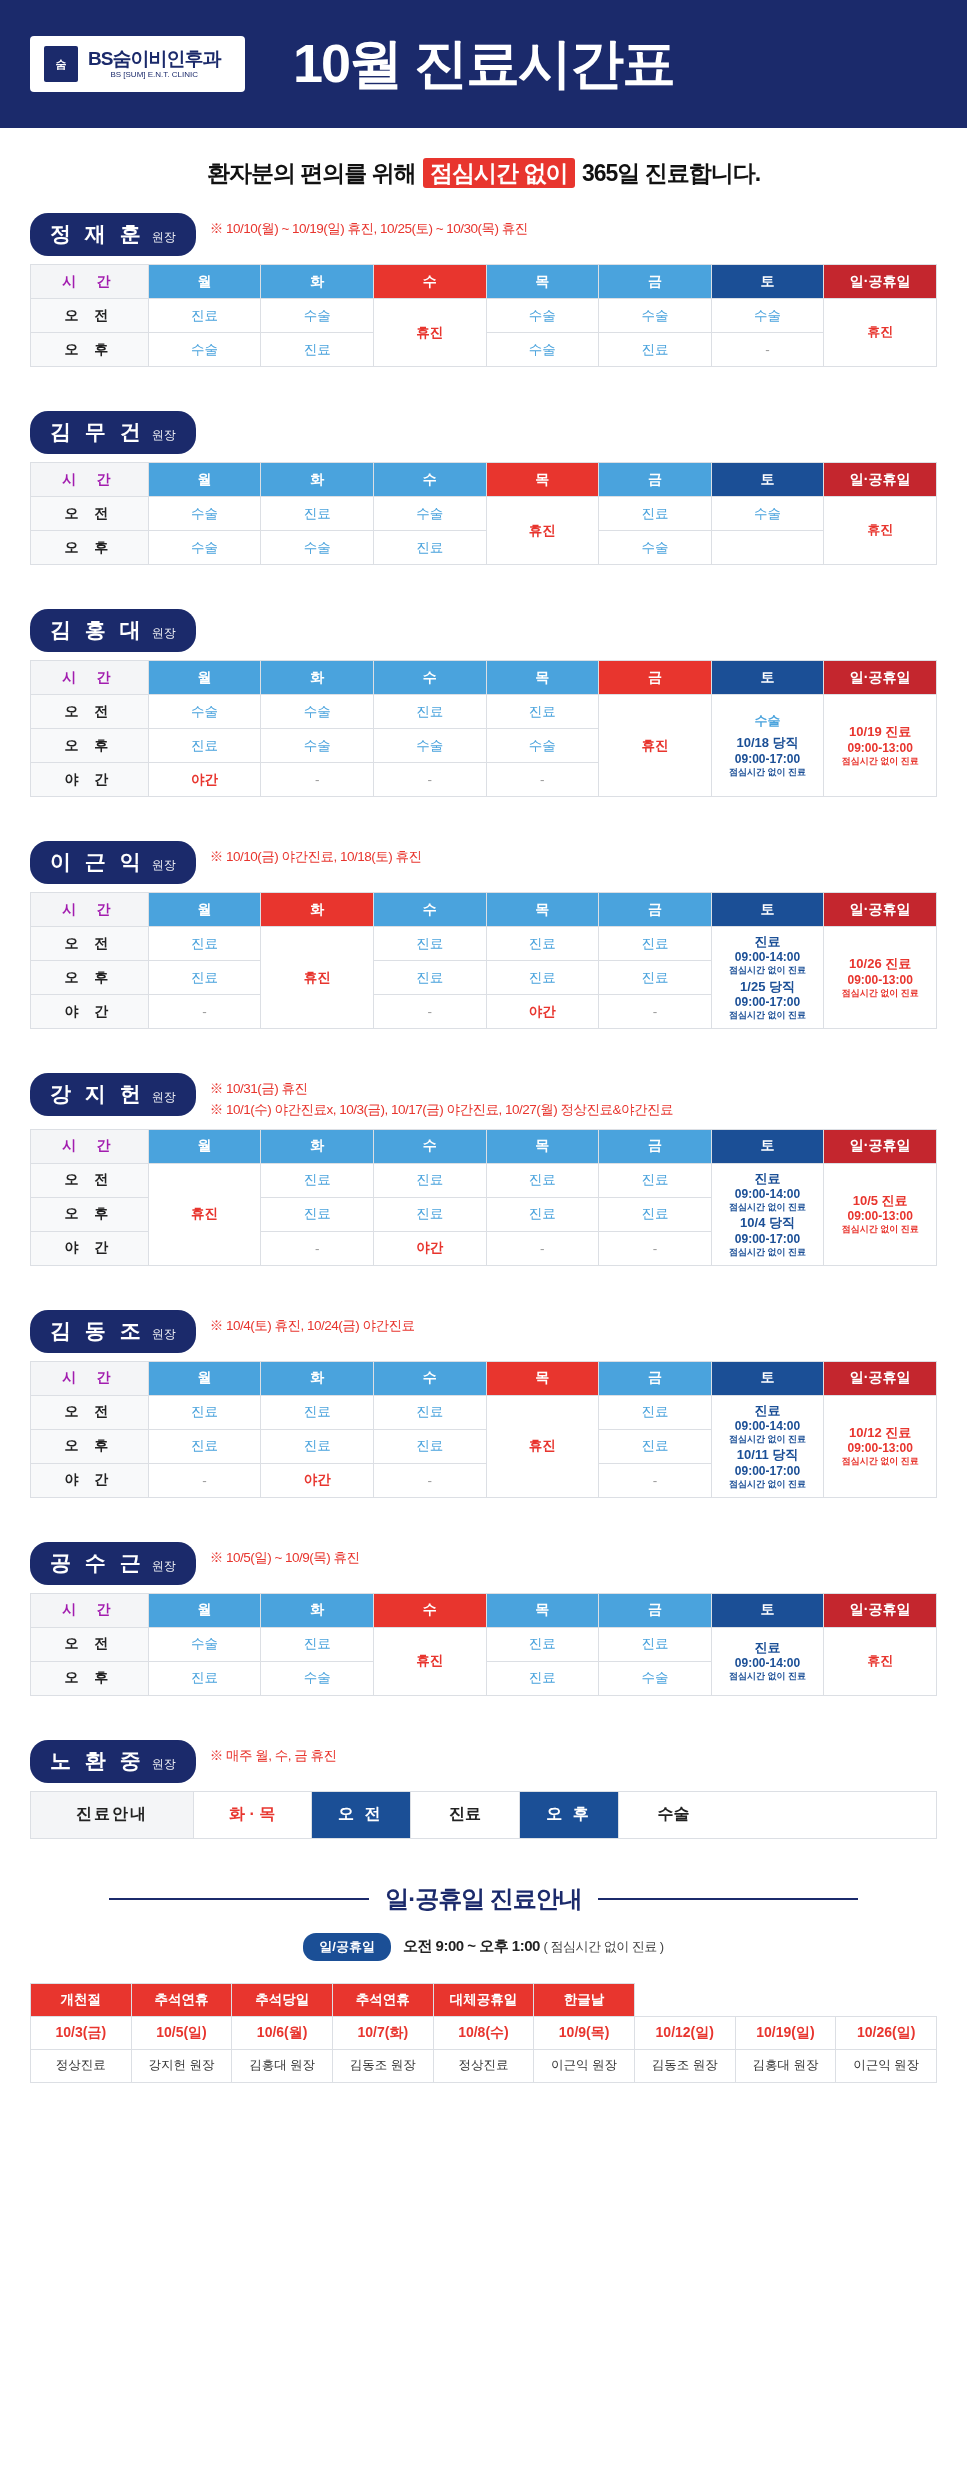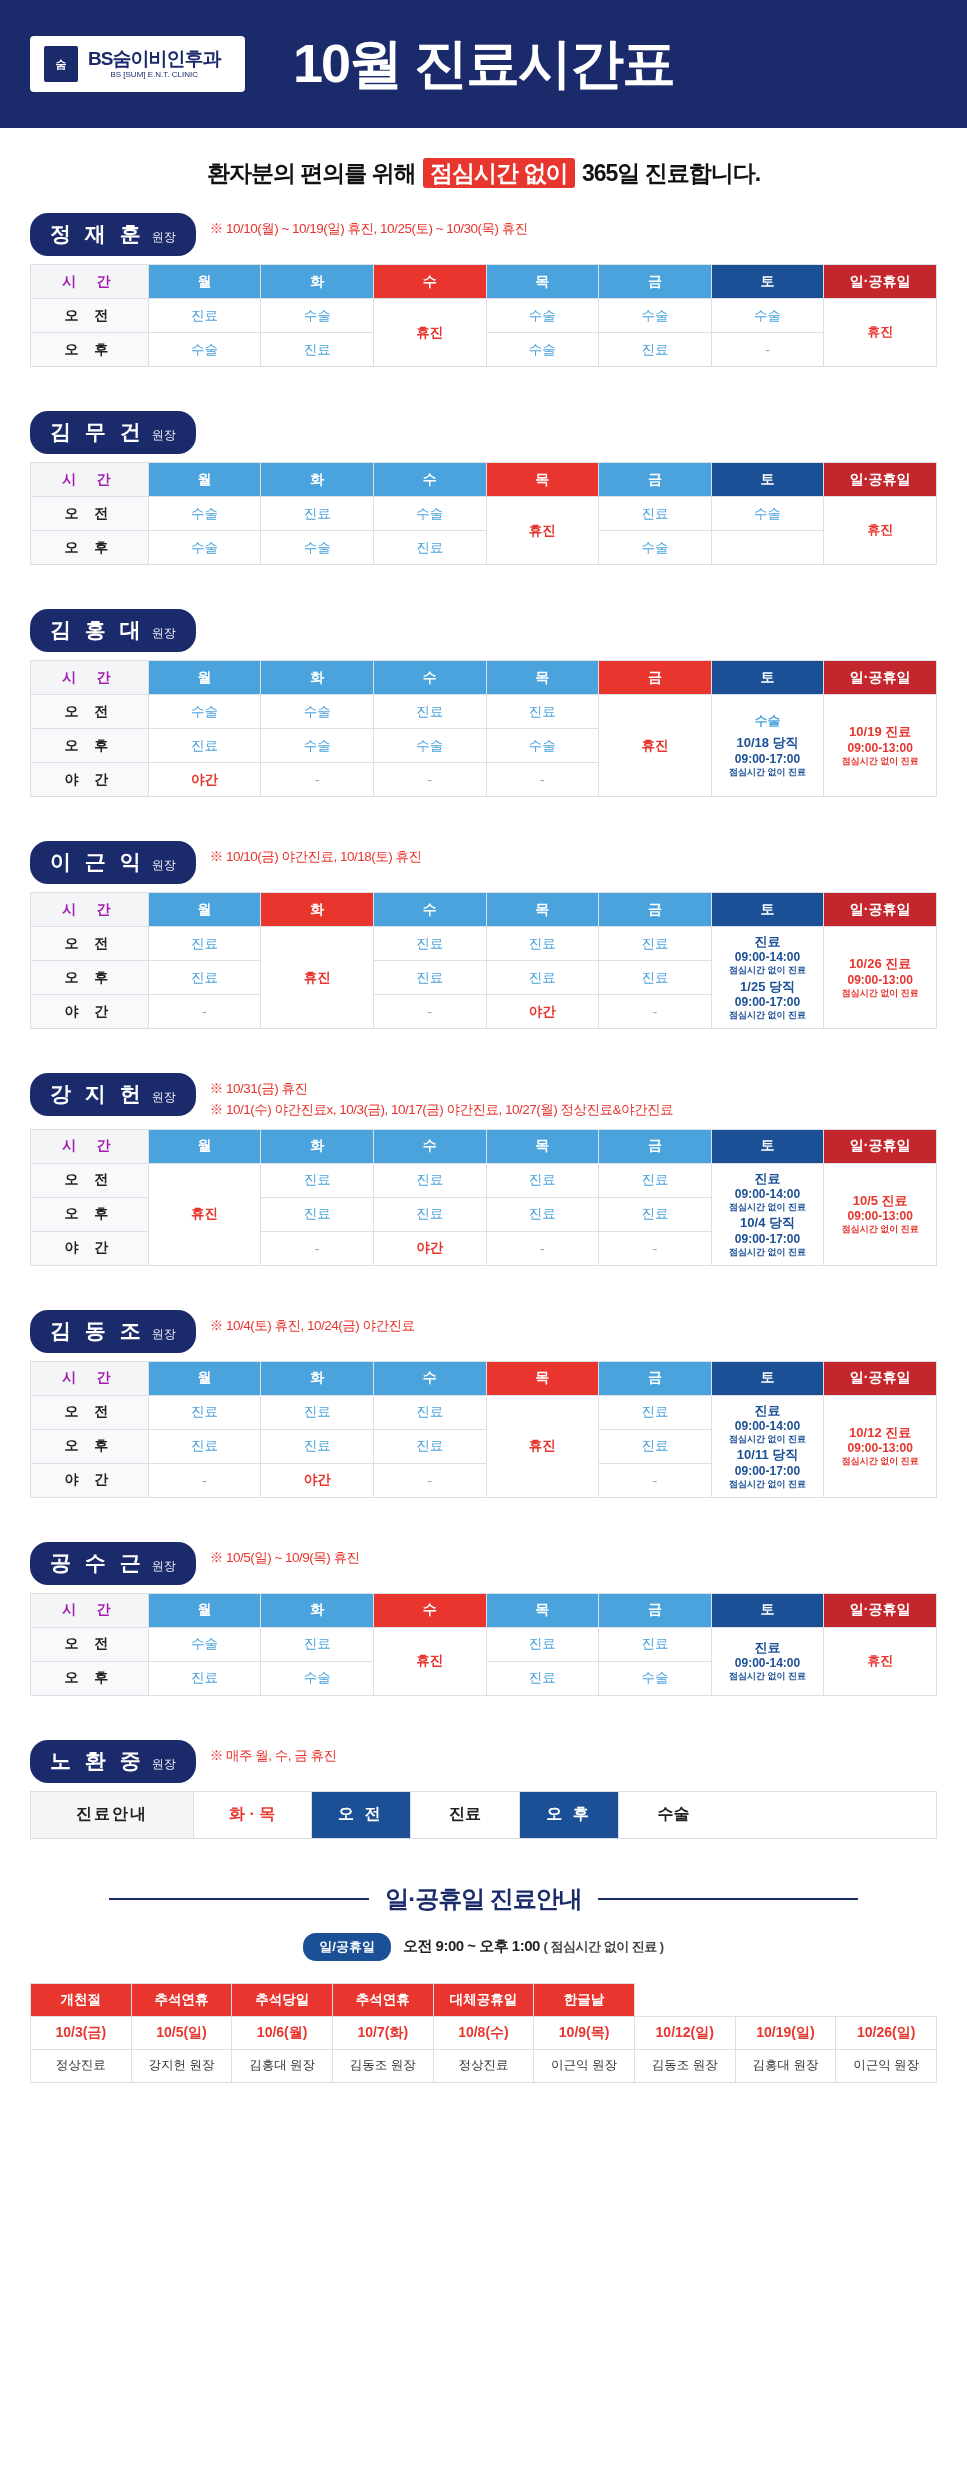--- a/index.html
+++ b/index.html
@@ -174,21 +174,21 @@
   .hol-title { font-size: 24px; font-weight: bold; color: #1b2a6b; letter-spacing: -1px; white-space:nowrap; }
   .hol-sub {
     display:flex; align-items:center; justify-content:center; gap:12px;
     margin-bottom: 22px;
   }
   .hol-badge {
     background:#1b4f96; color:#fff; font-size:13px; font-weight:bold;
     border-radius: 13px; padding: 5px 16px;
   }
   .hol-sub-text { font-size:15px; font-weight:bold; color:#222; letter-spacing:-0.5px;}
-  .hol-sub-text .paren { font-size: 13px; color:#444; font-weight:bold;}
+  .hol-sub-text .paren { font-size: 13px; color:#444; font-weight:normal;}
 
   table.hol {
     width: calc(100% - 60px);
     margin: 0 30px;
     border-collapse: collapse;
     table-layout: fixed;
     font-size: 13px;
   }
   table.hol th, table.hol td {
     border: 1px solid #dcdfe4;

